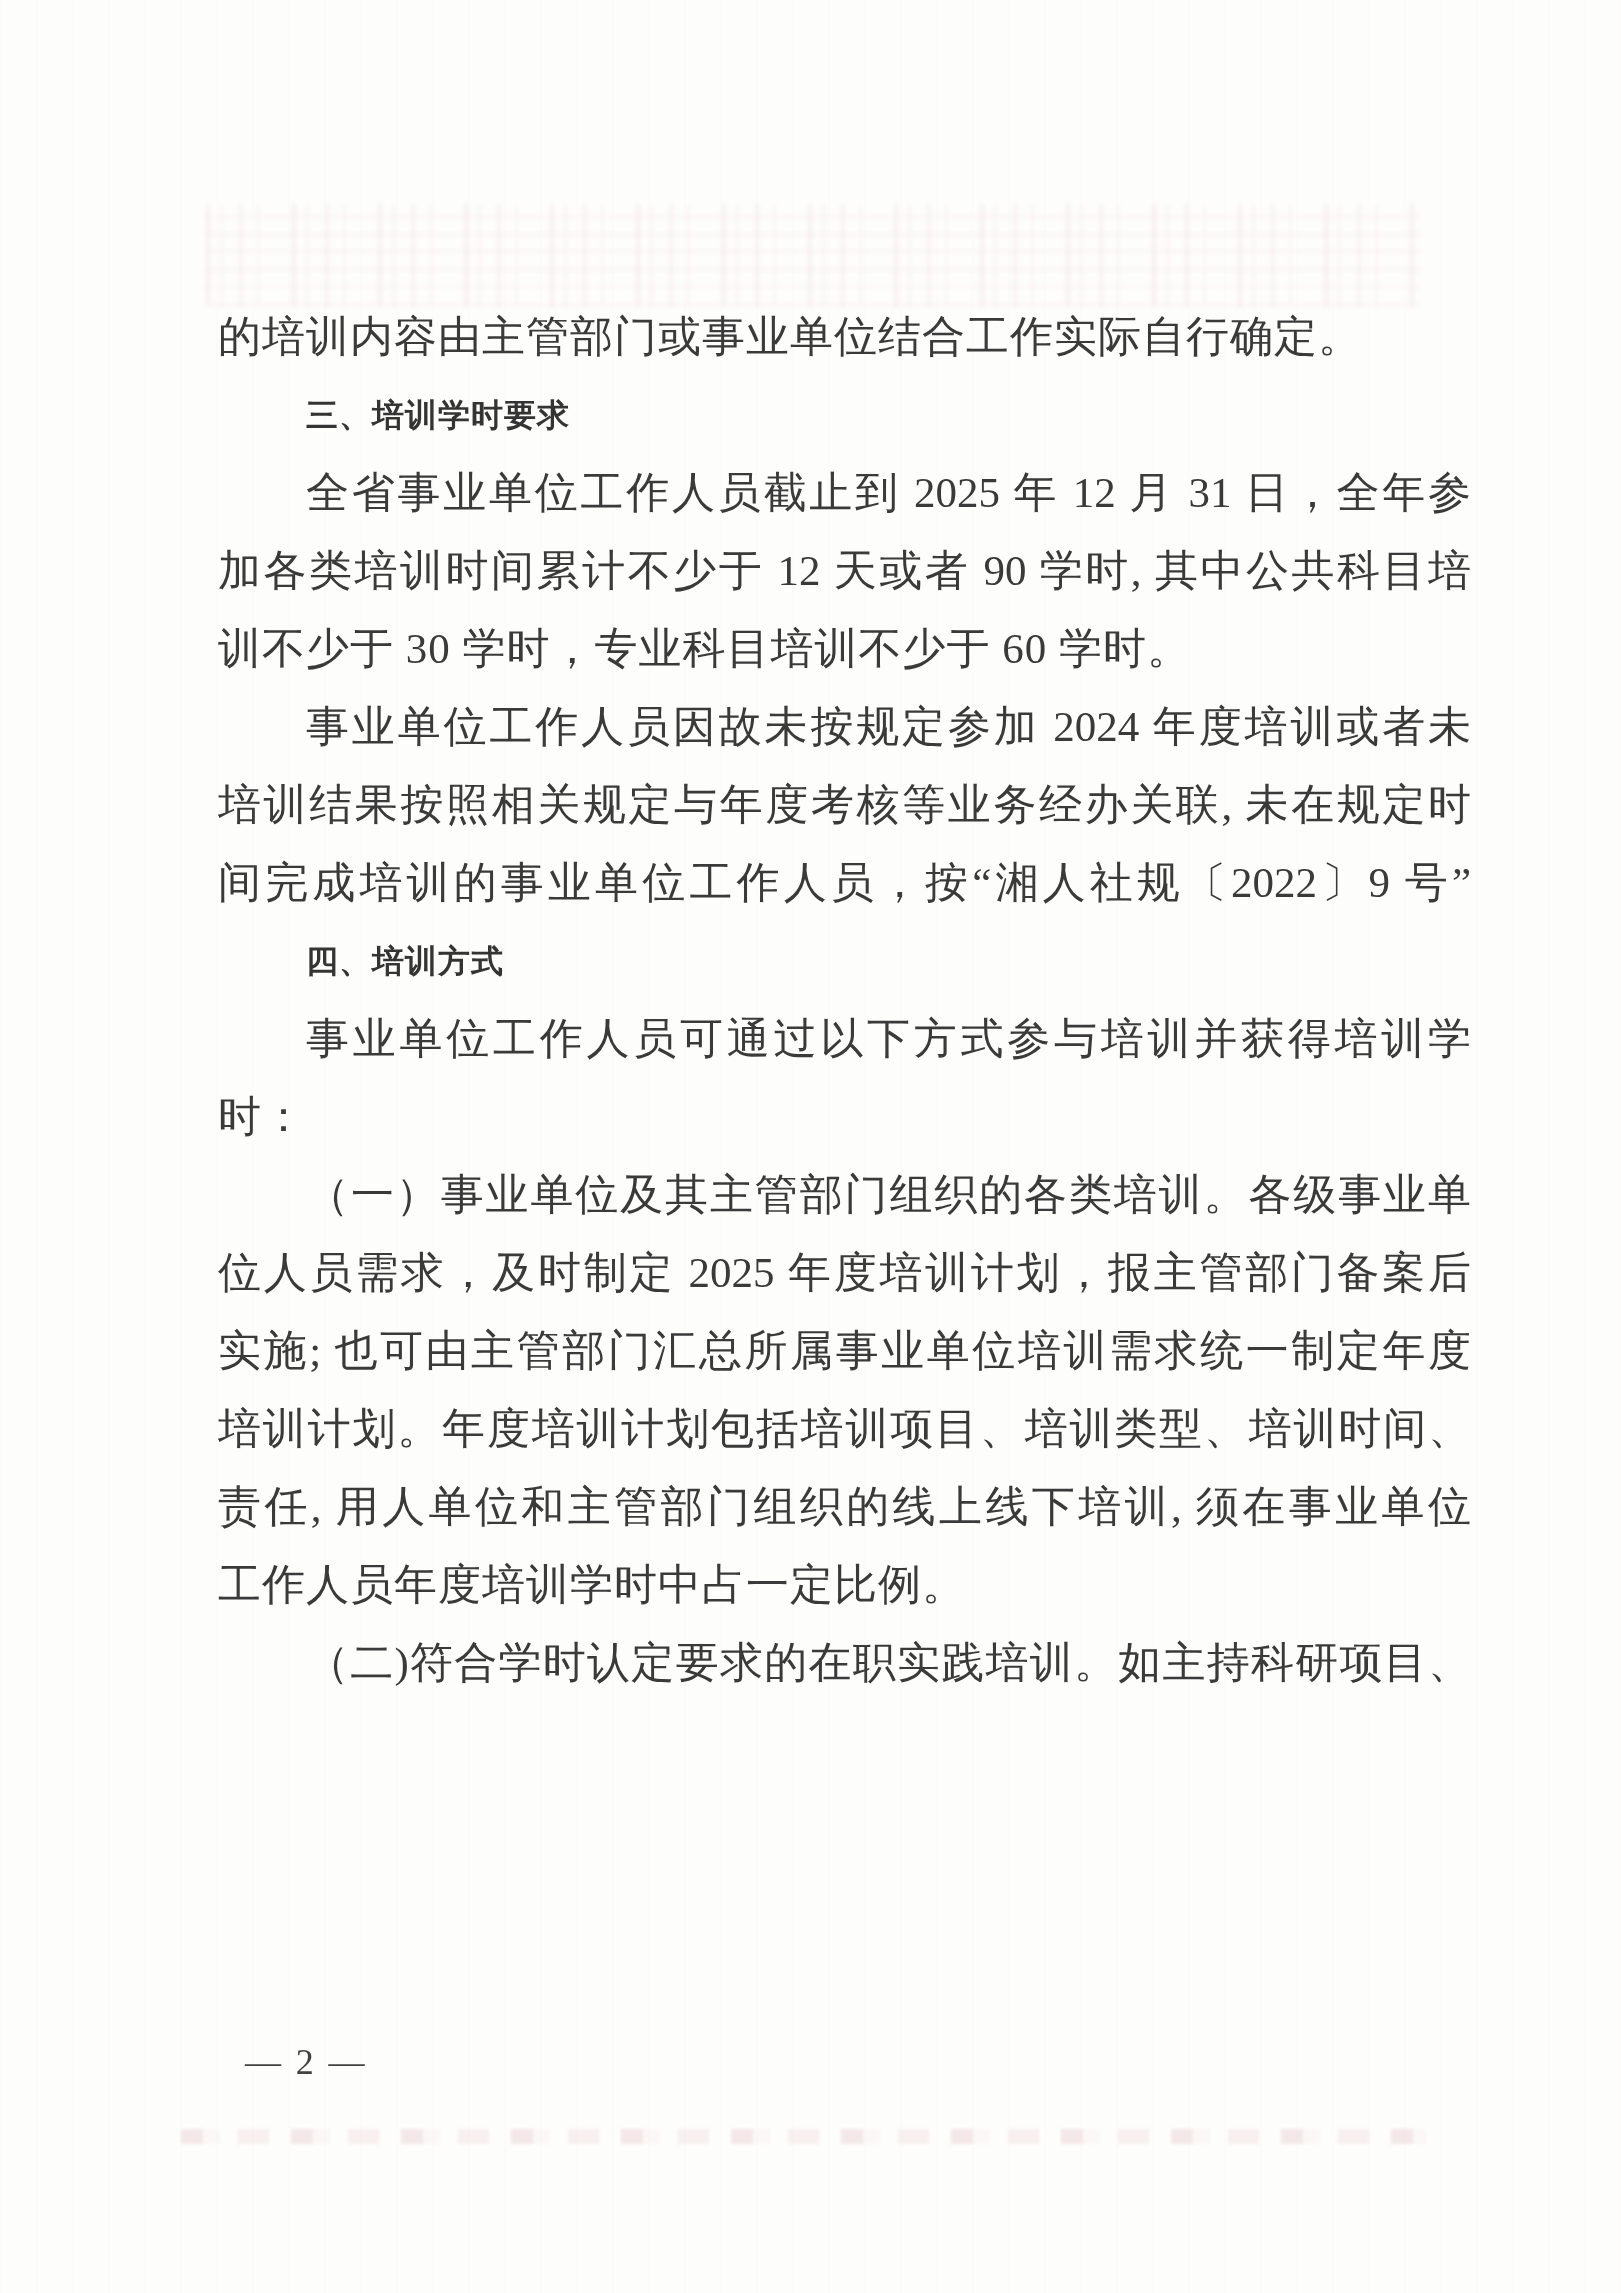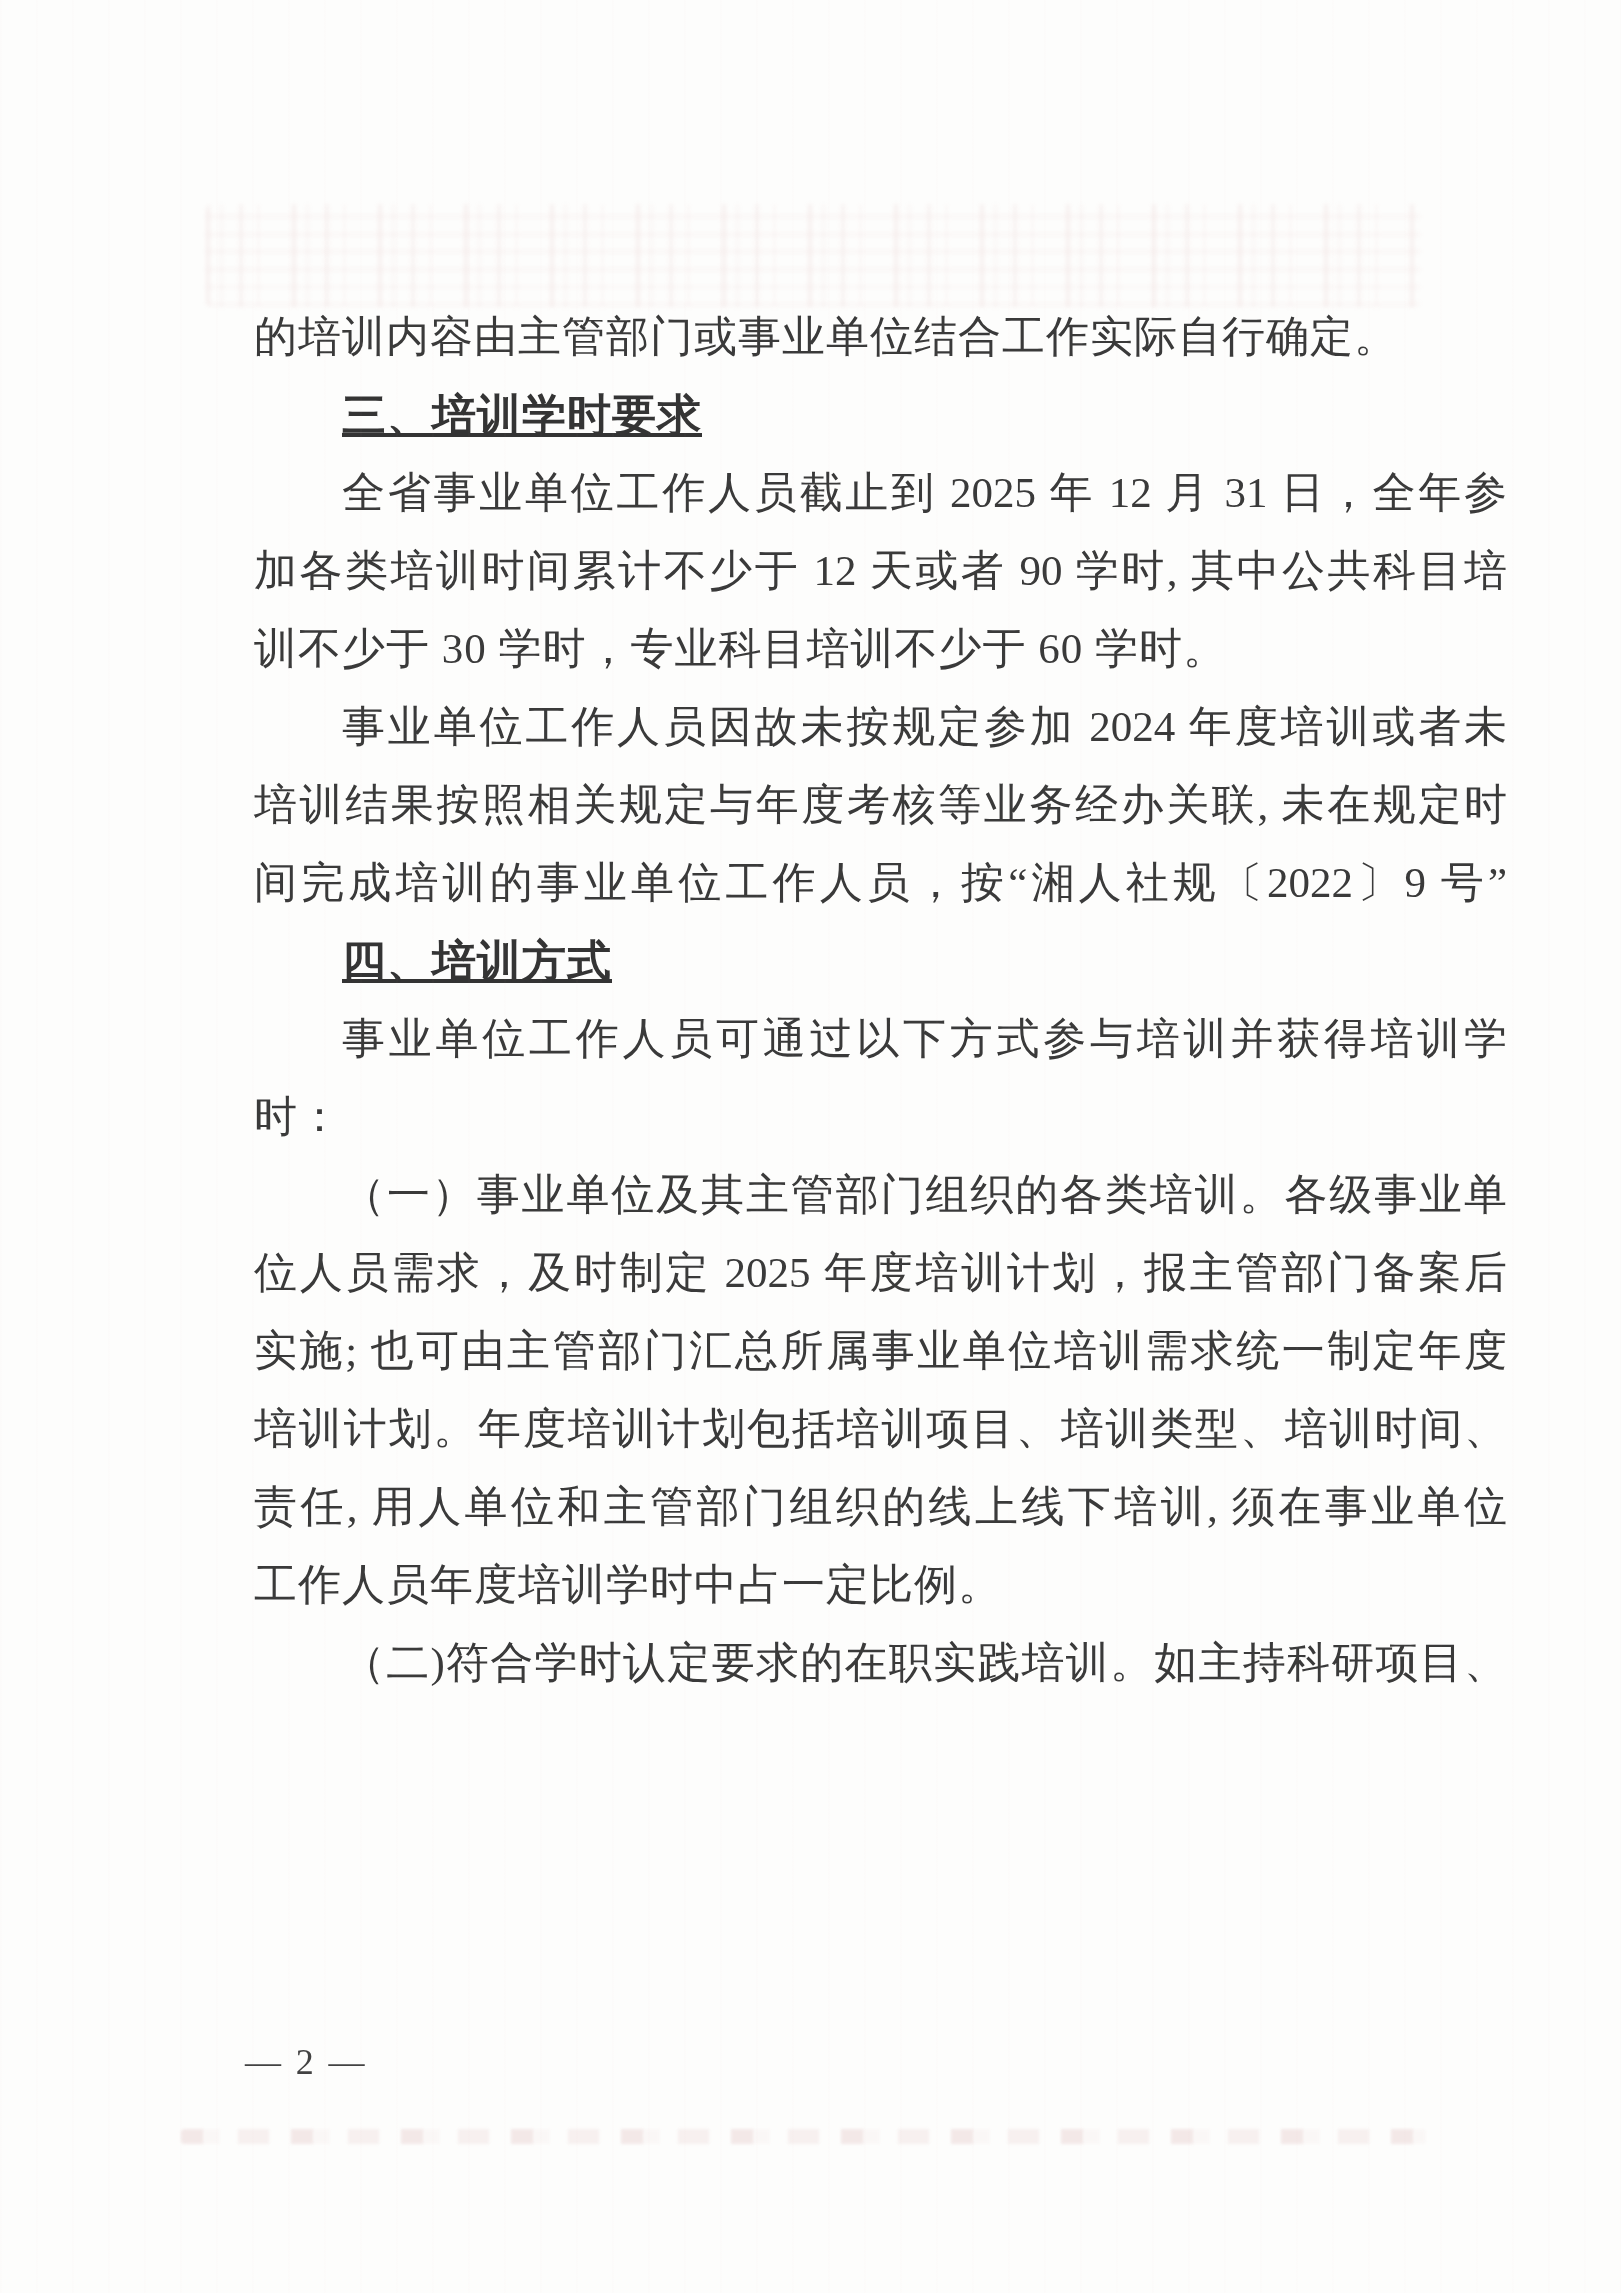--- a/index.html
+++ b/index.html
@@ -61,21 +61,20 @@
     border-radius: 3.9px;
   }
 
   .content {
     position: absolute;
     left: 218px;
     top: 298px;
     width: 1253px;
     color: #3a3a3a;
     font-size: 43px;
-    margin-left: 36px;
   }
 
   .line {
     height: 78px;
     line-height: 78px;
     white-space: nowrap;
     letter-spacing: 1px;
   }
 
   .indent { padding-left: 88px; }
@@ -84,23 +83,22 @@
     letter-spacing: 0;
     text-align: justify;
     text-align-last: justify;
     text-justify: inter-character;
   }
 
   .heading {
     font-family: "Liberation Sans", sans-serif;
     font-weight: bold;
     color: #343434;
-    font-size: 44px;
+    font-size: 32px;
     padding-left: 88px;
-    text-decoration: underline;
   }
 
   .page-num {
     position: absolute;
     left: 245px;
     top: 2041px;
     font-size: 36px;
     letter-spacing: 2.9px;
     color: #424242;
     font-family: "Liberation Serif", serif;

